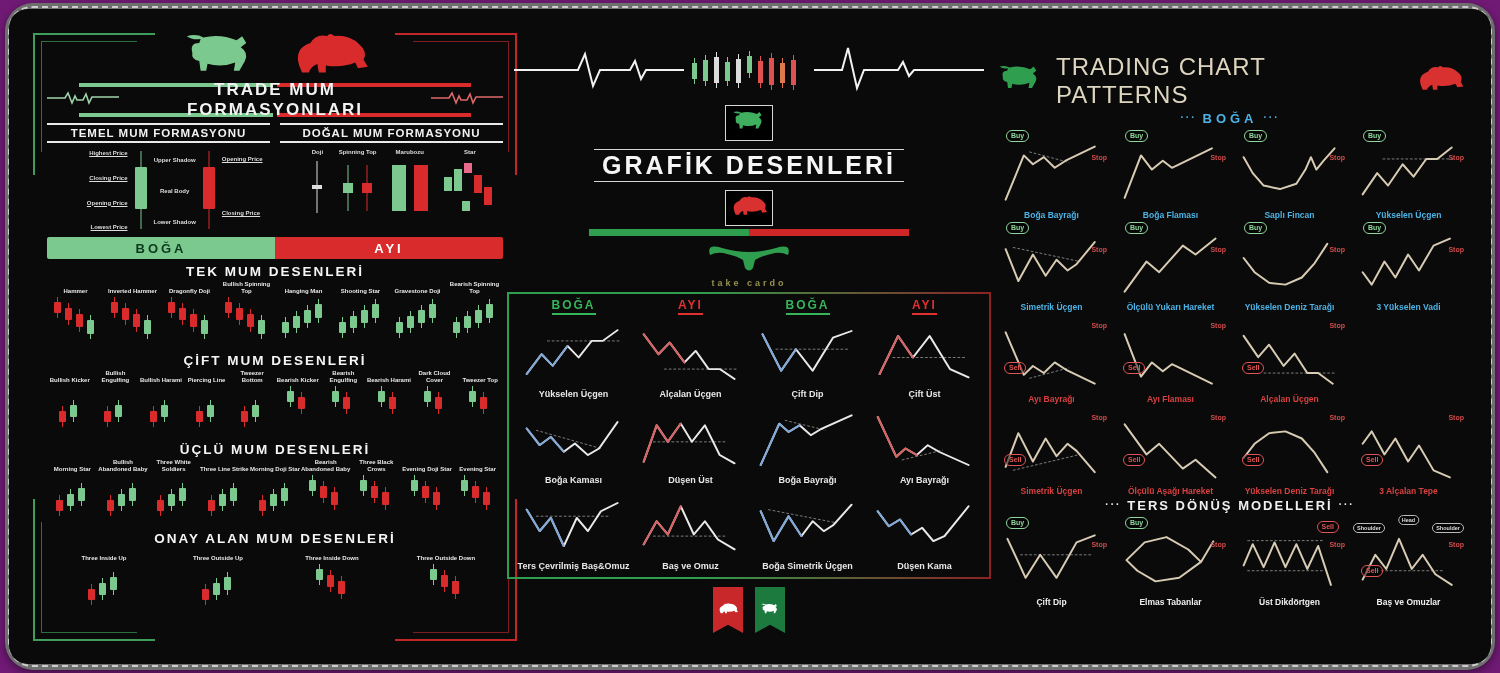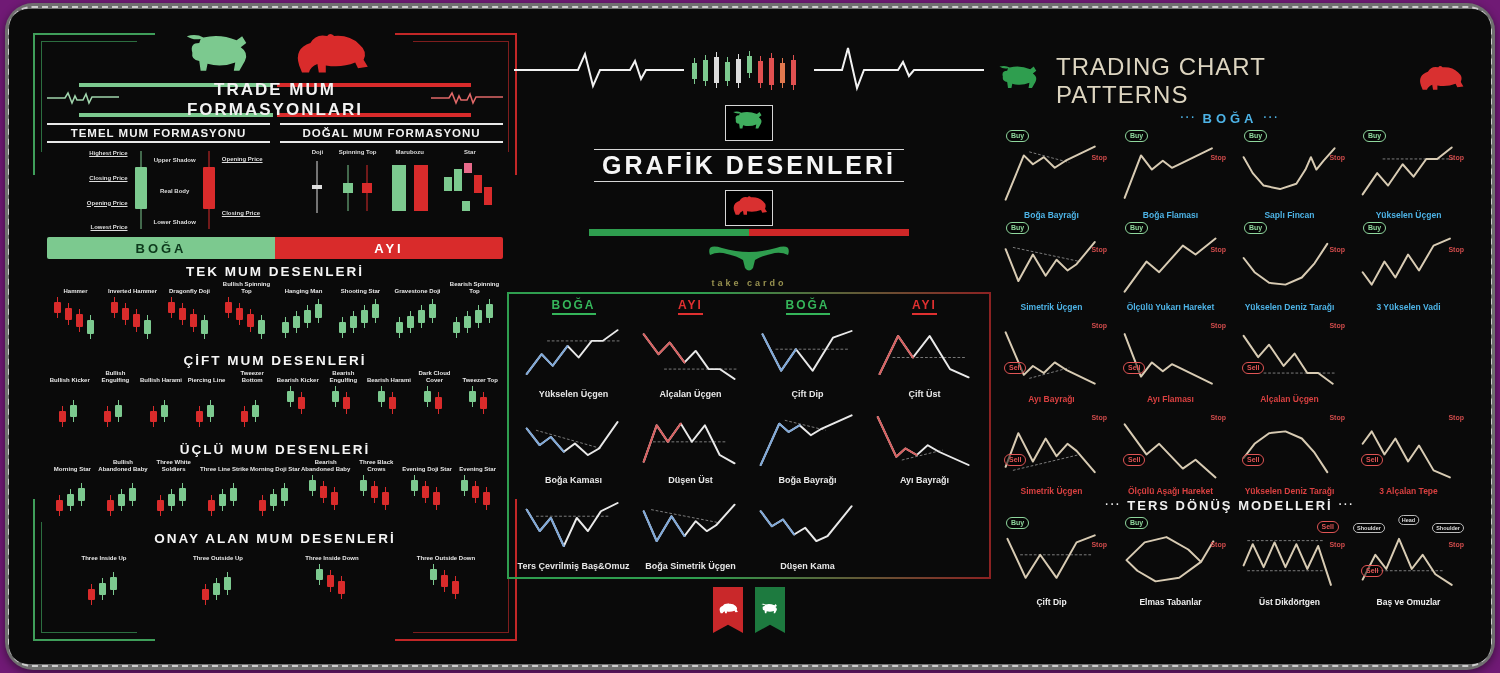--- a/index.html
+++ b/index.html
@@ -680,20 +680,28 @@
             <div class="mt-cell">
               <span><svg class="ls" viewBox="0 0 110 70" preserveAspectRatio="none">
                   <line x1="14" y1="22" x2="94" y2="22" stroke="#8a8a8a" stroke-width="1" stroke-dasharray="3 2"></line>
                   <polyline points="4,14 18,40 30,24 44,58 58,24 70,40 84,16 102,6" fill="none" stroke="#e9e9e9" stroke-width="2.2" stroke-linejoin="round" stroke-linecap="round"></polyline>
                   <polyline points="4,14 18,40 30,24 44,58" fill="none" stroke="#7fa8d8" stroke-width="2.2" stroke-linejoin="round" stroke-linecap="round"></polyline>
                 </svg></span>
               <div class="mt-label">Ters Çevrilmiş Baş&amp;Omuz</div>
             </div>
             <div class="mt-cell">
               <span><svg class="ls" viewBox="0 0 110 70" preserveAspectRatio="none">
+                  <line x1="14" y1="46" x2="94" y2="46" stroke="#8a8a8a" stroke-width="1" stroke-dasharray="3 2"></line>
+                  <polyline points="4,56 18,28 30,44 44,10 58,44 70,28 84,50 102,62" fill="none" stroke="#e9e9e9" stroke-width="2.2" stroke-linejoin="round" stroke-linecap="round"></polyline>
+                  <polyline points="4,56 18,28 30,44 44,10" fill="none" stroke="#d86060" stroke-width="2.2" stroke-linejoin="round" stroke-linecap="round"></polyline>
+                </svg></span>
+              <div class="mt-label">Baş ve Omuz</div>
+            </div>
+            <div class="mt-cell">
+              <span><svg class="ls" viewBox="0 0 110 70" preserveAspectRatio="none">
                   <line x1="12" y1="14" x2="86" y2="30" stroke="#8a8a8a" stroke-width="1" stroke-dasharray="3 2"></line>
                   <polyline points="4,16 18,52 34,22 48,46 60,28 72,40 82,33 102,8" fill="none" stroke="#e9e9e9" stroke-width="2.2" stroke-linejoin="round" stroke-linecap="round"></polyline>
                   <polyline points="4,16 18,52 34,22 48,46" fill="none" stroke="#7fa8d8" stroke-width="2.2" stroke-linejoin="round" stroke-linecap="round"></polyline>
                 </svg></span>
               <div class="mt-label">Boğa Simetrik Üçgen</div>
             </div>
             <div class="mt-cell">
               <span><svg class="ls" viewBox="0 0 110 70" preserveAspectRatio="none">
                   <polyline points="4,16 16,34 28,26 40,44 52,36 64,52 76,46 102,10" fill="none" stroke="#e9e9e9" stroke-width="2.2" stroke-linejoin="round" stroke-linecap="round"></polyline>
                   <polyline points="4,16 16,34 28,26 40,44" fill="none" stroke="#7fa8d8" stroke-width="2.2" stroke-linejoin="round" stroke-linecap="round"></polyline>

